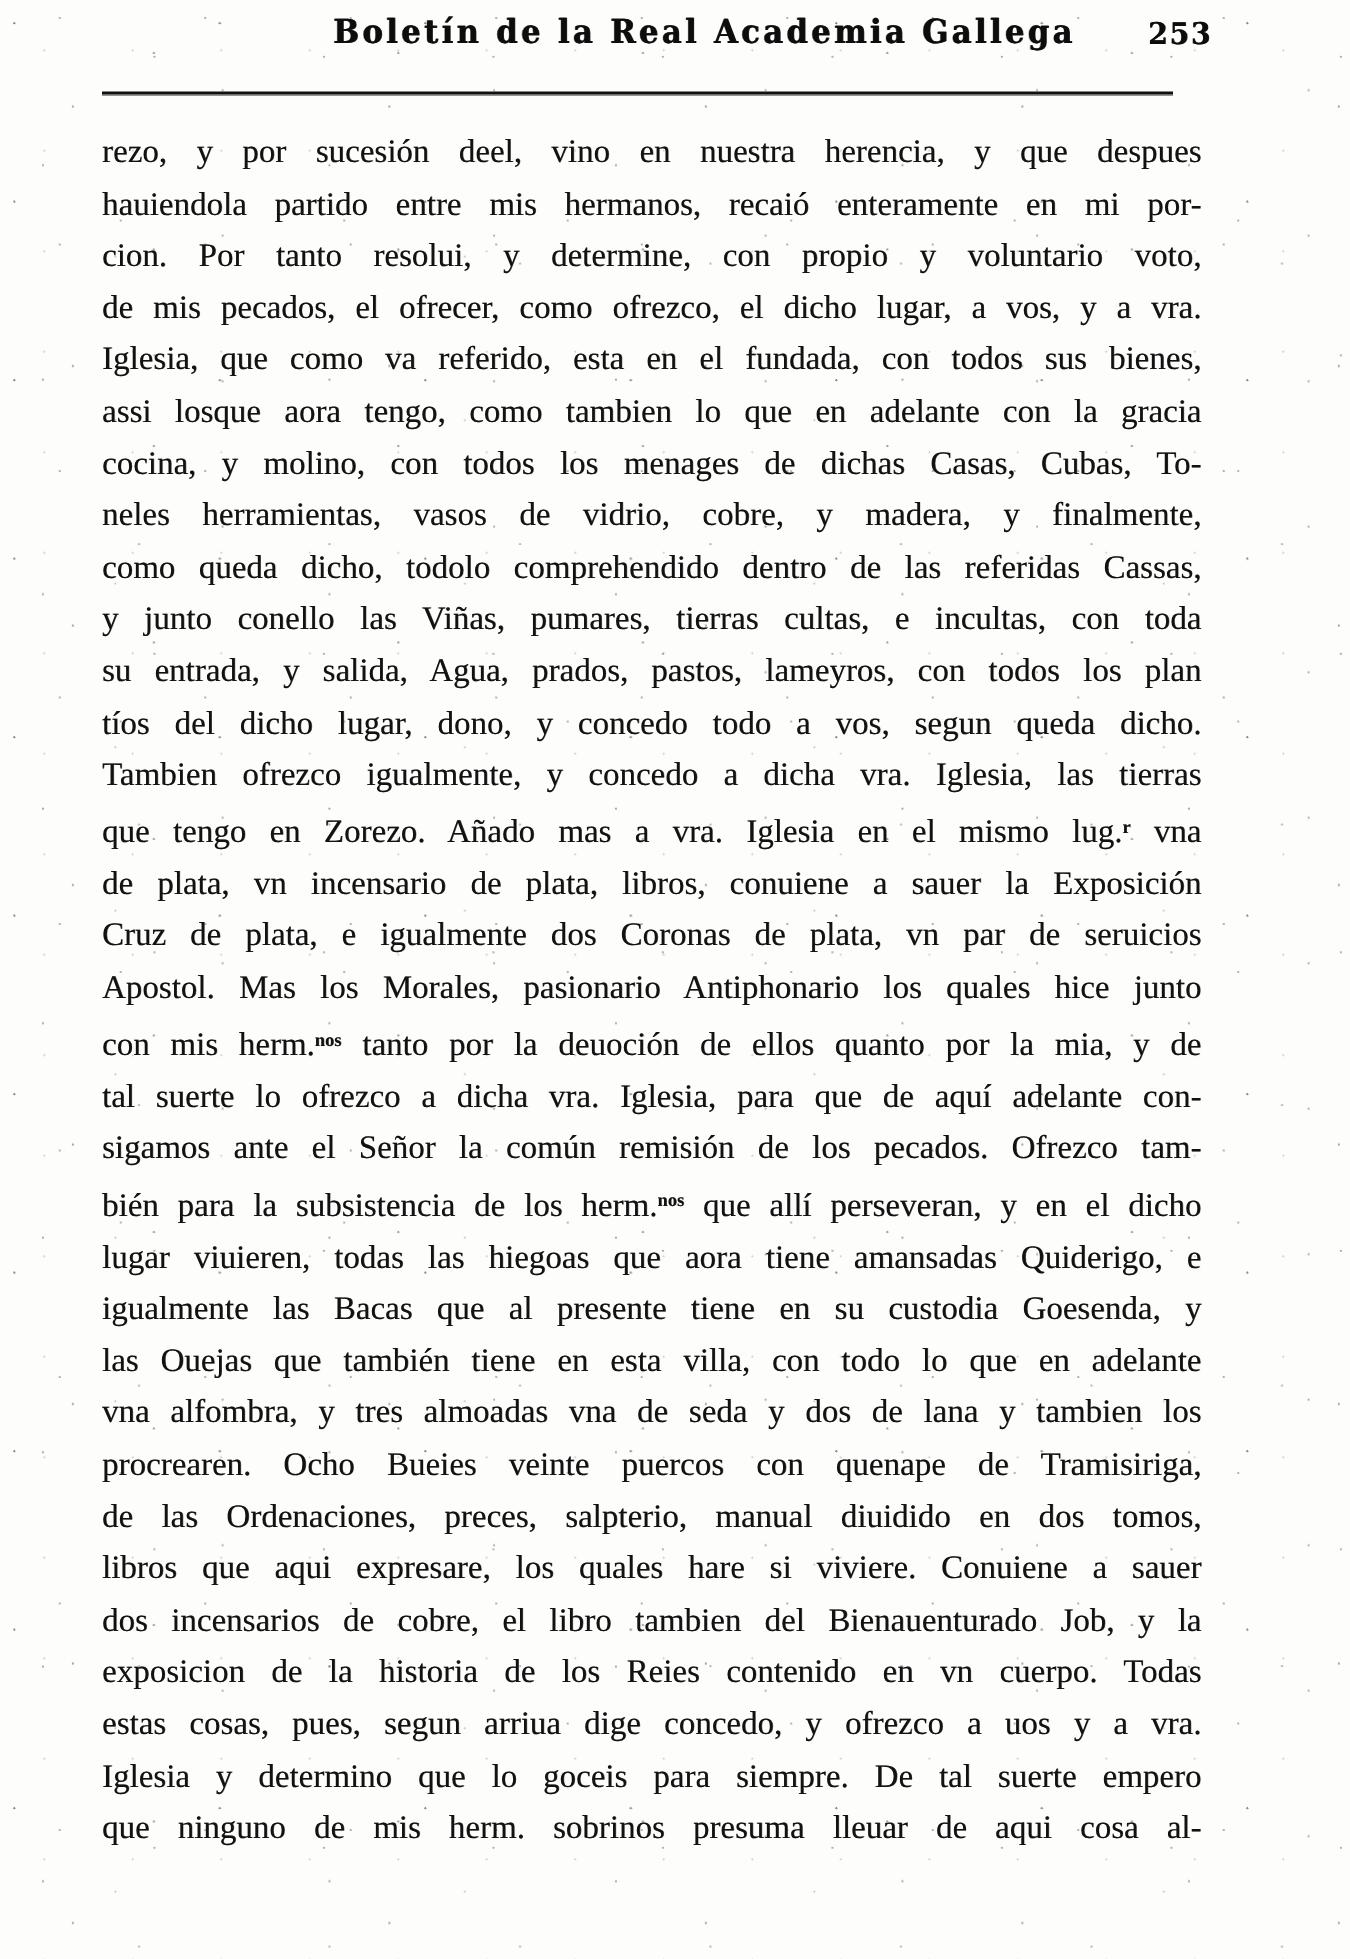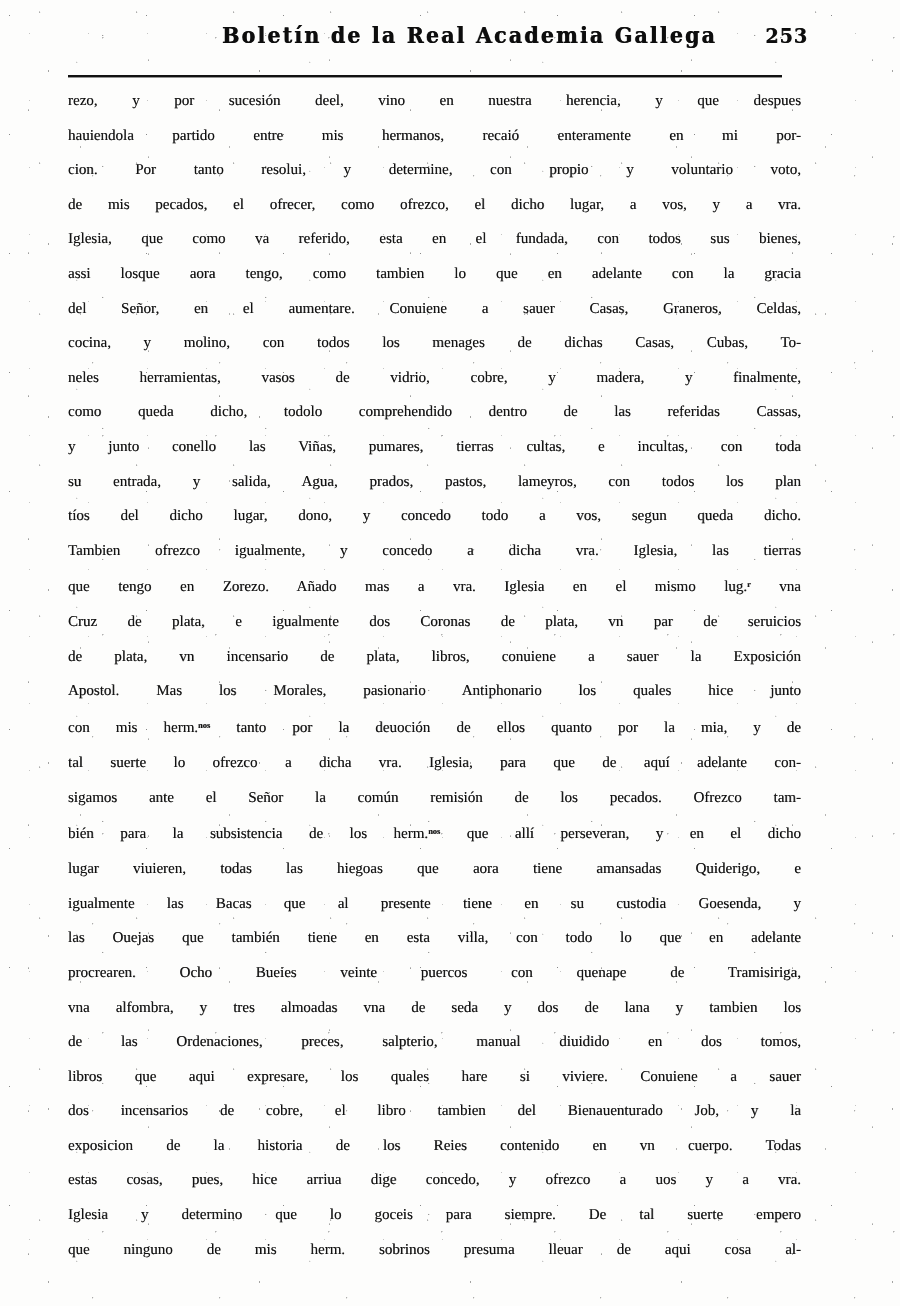--- a/index.html
+++ b/index.html
@@ -43,21 +43,21 @@
     pointer-events: none;
     opacity: .5;
     background-image:
       radial-gradient(circle at 50% 50%, rgba(30,30,30,.5) 0.5px, transparent 0.8px);
     background-size: 59px 67px;
   }
 
   
   .header-area {
     position: absolute;
-    left: 0; right: 0; top: 24px;
+    left: 0; right: 0; top: 10px;
     height: 46px;
   }
   .header-row {
     position: relative;
     width: 716px;
     margin: 0 auto;
     display: flex;
     align-items: baseline;
     justify-content: space-between;
   }
@@ -100,21 +100,21 @@
 
   
   .body-block {
     position: absolute;
     left: 68px;
     top: 84px;
     width: 733px;
   }
   .line {
     display: block;
-    font-size: 15px;
+    font-size: 22px;
     line-height: 34.6px;
     color: #121212;
     white-space: nowrap;
     letter-spacing: 0px;
     text-rendering: geometricPrecision;
     text-shadow: 0.3px 0 0 rgba(0,0,0,.55);
   }
   
   .line > .stretch {
     display: inline-block;
@@ -144,41 +144,40 @@
   <div class="header-rule"></div>
 </div>
 
 <div class="body-block" id="body-block">
     <span class="line"><span class="stretch">rezo, y por sucesión deel, vino en nuestra herencia, y que despues</span></span>
     <span class="line"><span class="stretch">hauiendola partido entre mis hermanos, recaió enteramente en mi por-</span></span>
     <span class="line"><span class="stretch">cion. Por tanto resolui, y determine, con propio y voluntario voto,</span></span>
     <span class="line"><span class="stretch">de mis pecados, el ofrecer, como ofrezco, el dicho lugar, a vos, y a vra.</span></span>
     <span class="line"><span class="stretch">Iglesia, que como va referido, esta en el fundada, con todos sus bienes,</span></span>
     <span class="line"><span class="stretch">assi losque aora tengo, como tambien lo que en adelante con la gracia</span></span>
-    <span class="line"><span class="stretch">del Señor, en el aumentare. Conuiene a sauer Casas, Graneros, Celdas,</span></span>
     <span class="line"><span class="stretch">cocina, y molino, con todos los menages de dichas Casas, Cubas, To-</span></span>
     <span class="line"><span class="stretch">neles herramientas, vasos de vidrio, cobre, y madera, y finalmente,</span></span>
     <span class="line"><span class="stretch">como queda dicho, todolo comprehendido dentro de las referidas Cassas,</span></span>
     <span class="line"><span class="stretch">y junto conello las Viñas, pumares, tierras cultas, e incultas, con toda</span></span>
     <span class="line"><span class="stretch">su entrada, y salida, Agua, prados, pastos, lameyros, con todos los plan</span></span>
     <span class="line"><span class="stretch">tíos del dicho lugar, dono, y concedo todo a vos, segun queda dicho.</span></span>
     <span class="line"><span class="stretch">Tambien ofrezco igualmente, y concedo a dicha vra. Iglesia, las tierras</span></span>
     <span class="line"><span class="stretch">que tengo en Zorezo. Añado mas a vra. Iglesia en el mismo lug.<sup>r</sup> vna</span></span>
+    <span class="line"><span class="stretch">de plata, vn incensario de plata, libros, conuiene a sauer la Exposición</span></span>
     <span class="line"><span class="stretch">Cruz de plata, e igualmente dos Coronas de plata, vn par de seruicios</span></span>
-    <span class="line"><span class="stretch">de plata, vn incensario de plata, libros, conuiene a sauer la Exposición</span></span>
     <span class="line"><span class="stretch">Apostol. Mas los Morales, pasionario Antiphonario los quales hice junto</span></span>
     <span class="line"><span class="stretch">con mis herm.<sup>nos</sup> tanto por la deuoción de ellos quanto por la mia, y de</span></span>
     <span class="line"><span class="stretch">tal suerte lo ofrezco a dicha vra. Iglesia, para que de aquí adelante con-</span></span>
     <span class="line"><span class="stretch">sigamos ante el Señor la común remisión de los pecados. Ofrezco tam-</span></span>
     <span class="line"><span class="stretch">bién para la subsistencia de los herm.<sup>nos</sup> que allí perseveran, y en el dicho</span></span>
     <span class="line"><span class="stretch">lugar viuieren, todas las hiegoas que aora tiene amansadas Quiderigo, e</span></span>
     <span class="line"><span class="stretch">igualmente las Bacas que al presente tiene en su custodia Goesenda, y</span></span>
     <span class="line"><span class="stretch">las Ouejas que también tiene en esta villa, con todo lo que en adelante</span></span>
+    <span class="line"><span class="stretch">vna alfombra, y tres almoadas vna de seda y dos de lana y tambien los</span></span>
     <span class="line"><span class="stretch">procrearen. Ocho Bueies veinte puercos con quenape de Tramisiriga,</span></span>
-    <span class="line"><span class="stretch">vna alfombra, y tres almoadas vna de seda y dos de lana y tambien los</span></span>
     <span class="line"><span class="stretch">de las Ordenaciones, preces, salpterio, manual diuidido en dos tomos,</span></span>
     <span class="line"><span class="stretch">libros que aqui expresare, los quales hare si viviere. Conuiene a sauer</span></span>
     <span class="line"><span class="stretch">dos incensarios de cobre, el libro tambien del Bienauenturado Job, y la</span></span>
     <span class="line"><span class="stretch">exposicion de la historia de los Reies contenido en vn cuerpo. Todas</span></span>
-    <span class="line"><span class="stretch">estas cosas, pues, hice arriua dige concedo, y ofrezco a uos y a vra.</span></span>
+    <span class="line"><span class="stretch">estas cosas, pues, segun arriua dige concedo, y ofrezco a uos y a vra.</span></span>
     <span class="line"><span class="stretch">Iglesia y determino que lo goceis para siempre. De tal suerte empero</span></span>
     <span class="line"><span class="stretch">que ninguno de mis herm. sobrinos presuma lleuar de aqui cosa al-</span></span>
   </div>
 
 </body></html>

